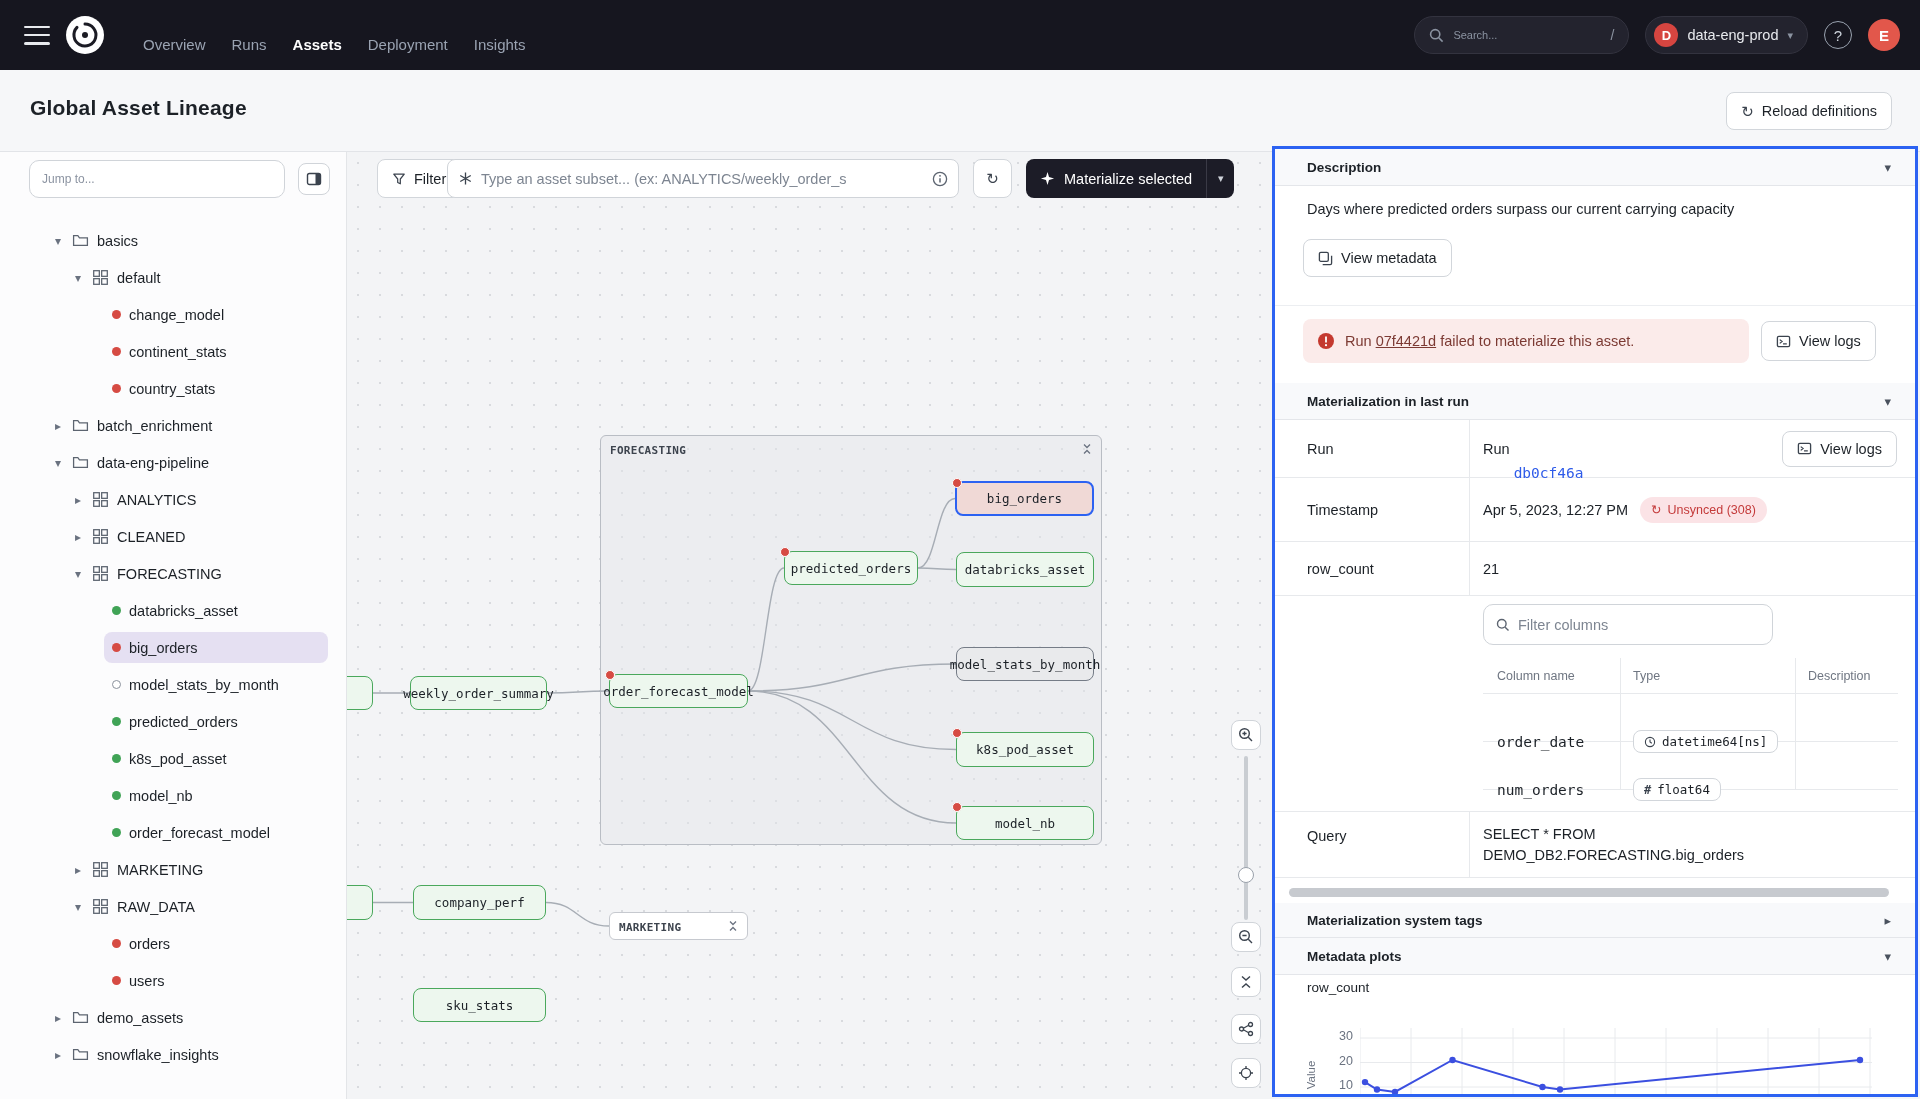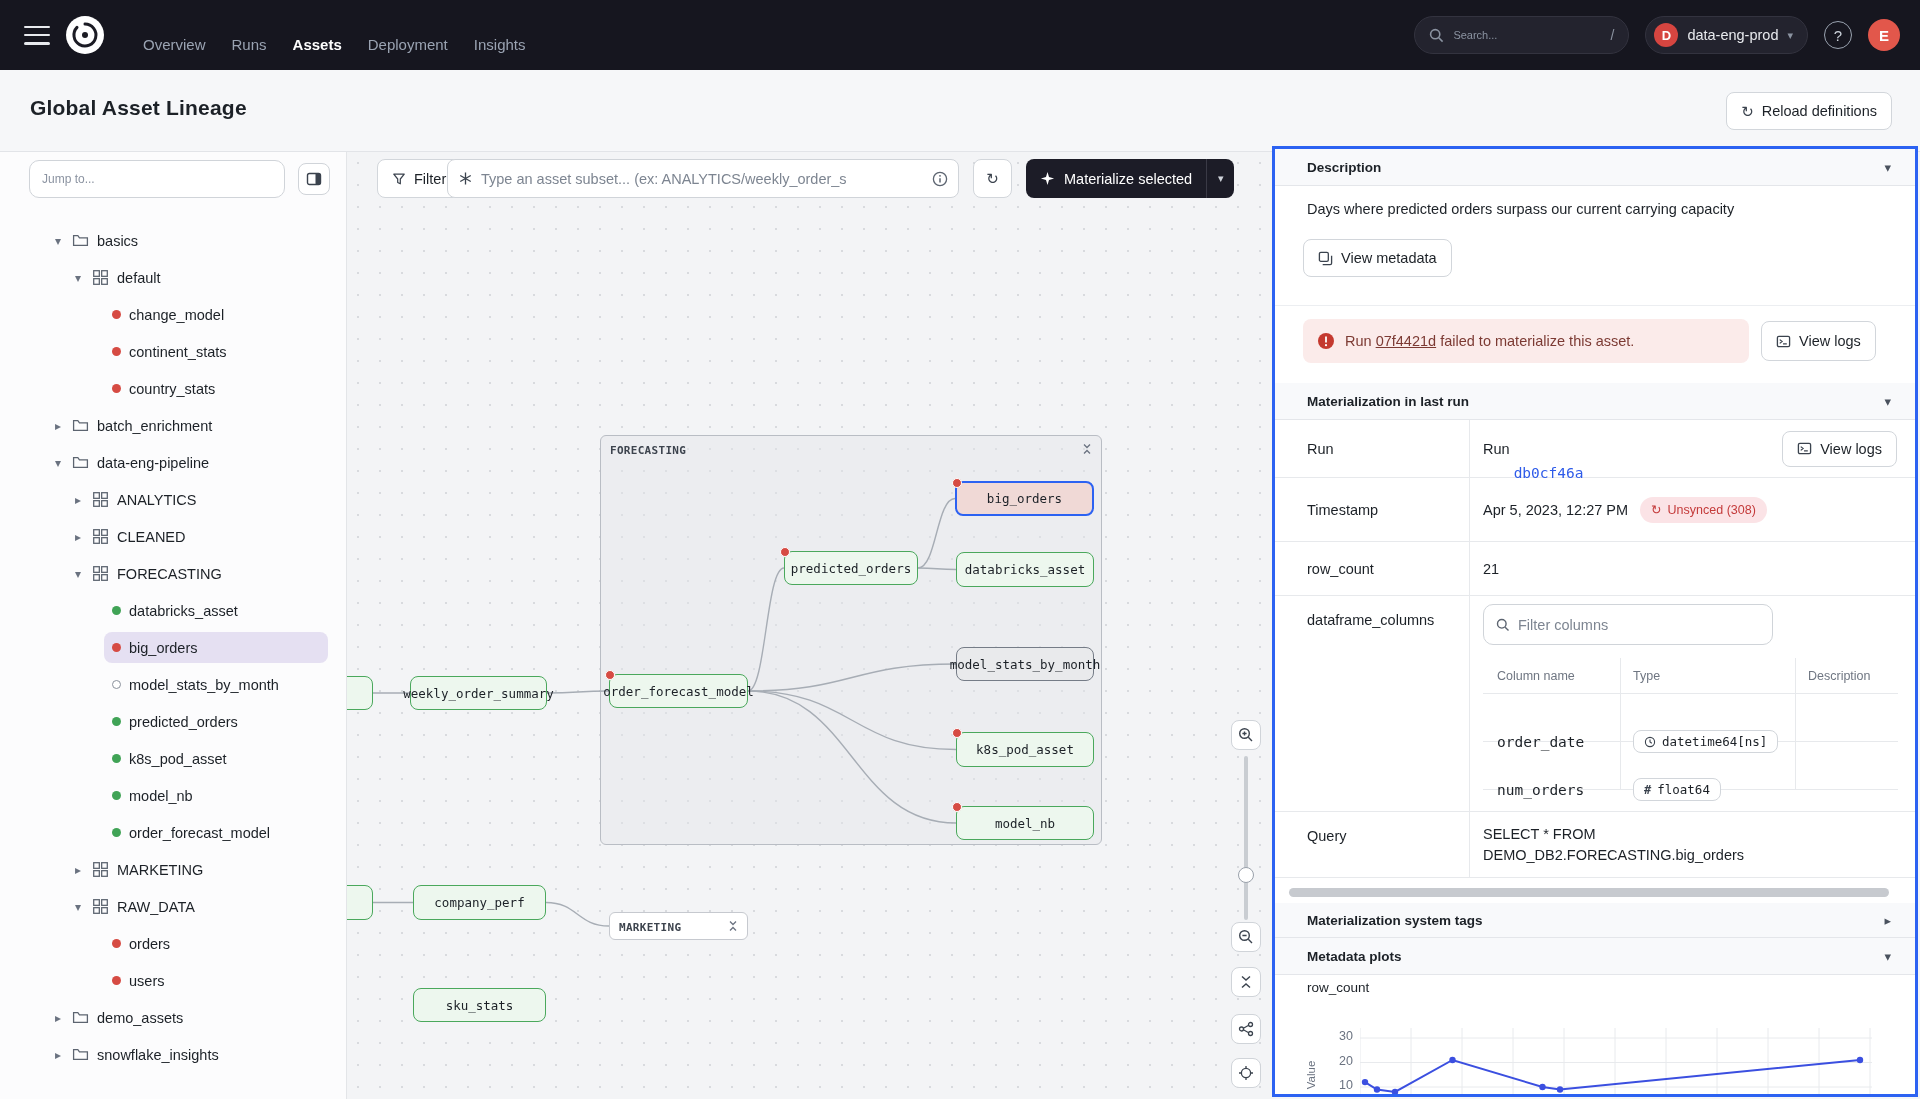--- a/index.html
+++ b/index.html
@@ -591,21 +591,20 @@
           </span>
         </div>
       </div>
 
       <div class="prow" style="top:393px;height:54px">
         <div class="prow-label">row_count</div>
         <div class="prow-value">21</div>
       </div>
 
       <div class="prow top" style="top:447px;height:216px">
-        <div class="prow-label">dataframe_columns</div>
         <div class="filter-cols">
           <svg width="14" height="14" viewBox="0 0 15 15">
               <circle cx="6.2" cy="6.2" r="4.6" fill="none" stroke="#5c6470" stroke-width="1.5"></circle>
               <path d="M9.8 9.8 13.4 13.4" stroke="#5c6470" stroke-width="1.5"></path>
             </svg>
           <input placeholder="Filter columns" style="">
         </div>
         <div class="cols-table">
           <div class="ct-head">
             <div class="ct-c1">Column name</div>

